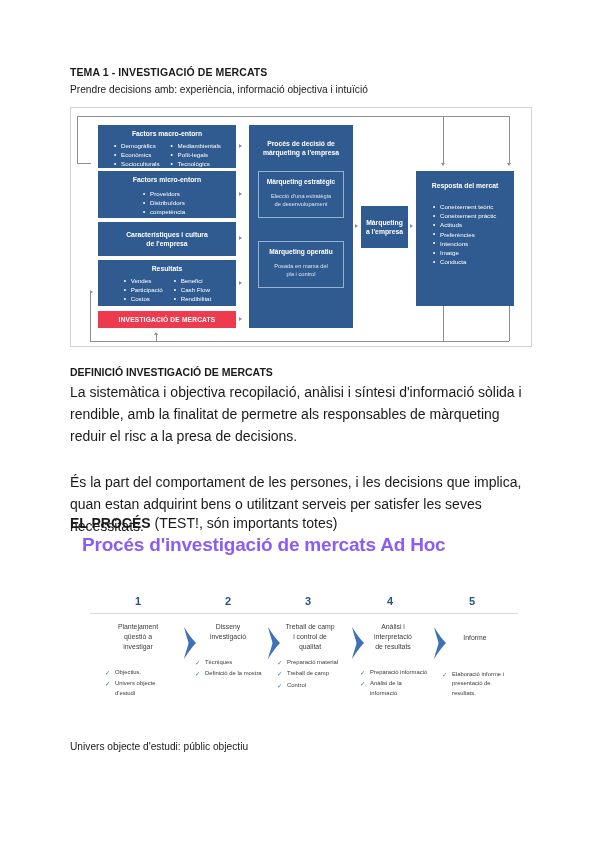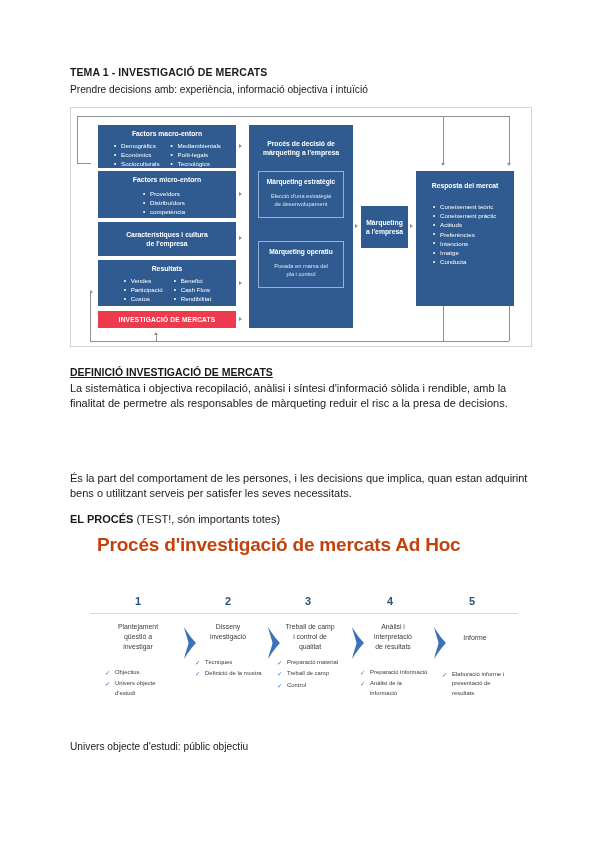--- a/index.html
+++ b/index.html
@@ -155,41 +155,41 @@
   }
 
   
   .sec-head {
     position: absolute;
     font-weight: bold;
     font-size: 10.5px;
   }
   .sec-body {
     position: absolute;
-    font-size: 11px;
-    line-height: 15px;
+    font-size: 14px;
+    line-height: 22px;
     width: 468px;
   }
   .underline-lead {
     text-decoration: underline;
   }
 
   
   #process {
     position: absolute;
     left: 70px; top: 530px;
     width: 462px;
     height: 200px;
   }
   #process-title {
     position: absolute;
-    left: 27px; top: 4px;
+    left: 12px; top: 4px;
     font-size: 19px;
     font-weight: bold;
-    color: #c2410c;
+    color: #8b5cf6;
     letter-spacing: -.2px;
   }
   #step-numbers {
     position: absolute;
     left: 0; top: 65px;
     width: 462px;
     height: 18px;
   }
   .step-num {
     position: absolute;
@@ -365,21 +365,21 @@
         <li>Coneixement pràctic</li>
         <li>Actituds</li>
         <li>Preferències</li>
         <li>Intencions</li>
         <li>Imatge</li>
         <li>Conducta</li>
       </ul>
     </div>
   </div>
 
-  <div class="sec-head" style="left:70px; top:366px;text-decoration:underline;">DEFINICIÓ INVESTIGACIÓ DE MERCATS</div>
+  <div class="sec-head" style="left:70px; top:366px;">DEFINICIÓ INVESTIGACIÓ DE MERCATS</div>
   <div class="sec-body" style="left:70px; top:381px;">La sistemàtica i objectiva recopilació, anàlisi i síntesi d'informació sòlida i rendible, amb la finalitat de permetre als responsables de màrqueting reduir el risc a la presa de decisions.</div>
 
   <div class="sec-body" style="left:70px; top:512px;">
     <span style="font-weight:bold;">EL PROCÉS</span><span> (TEST!, són importants totes)</span>
   </div>
 
   <div class="sec-body" style="left:70px; top:471px;">És la part del comportament de les persones, i les decisions que implica, quan estan adquirint bens o utilitzant serveis per satisfer les seves necessitats.</div>
 
   <div id="process">
     <div id="process-title">Procés d'investigació de mercats Ad Hoc</div>

